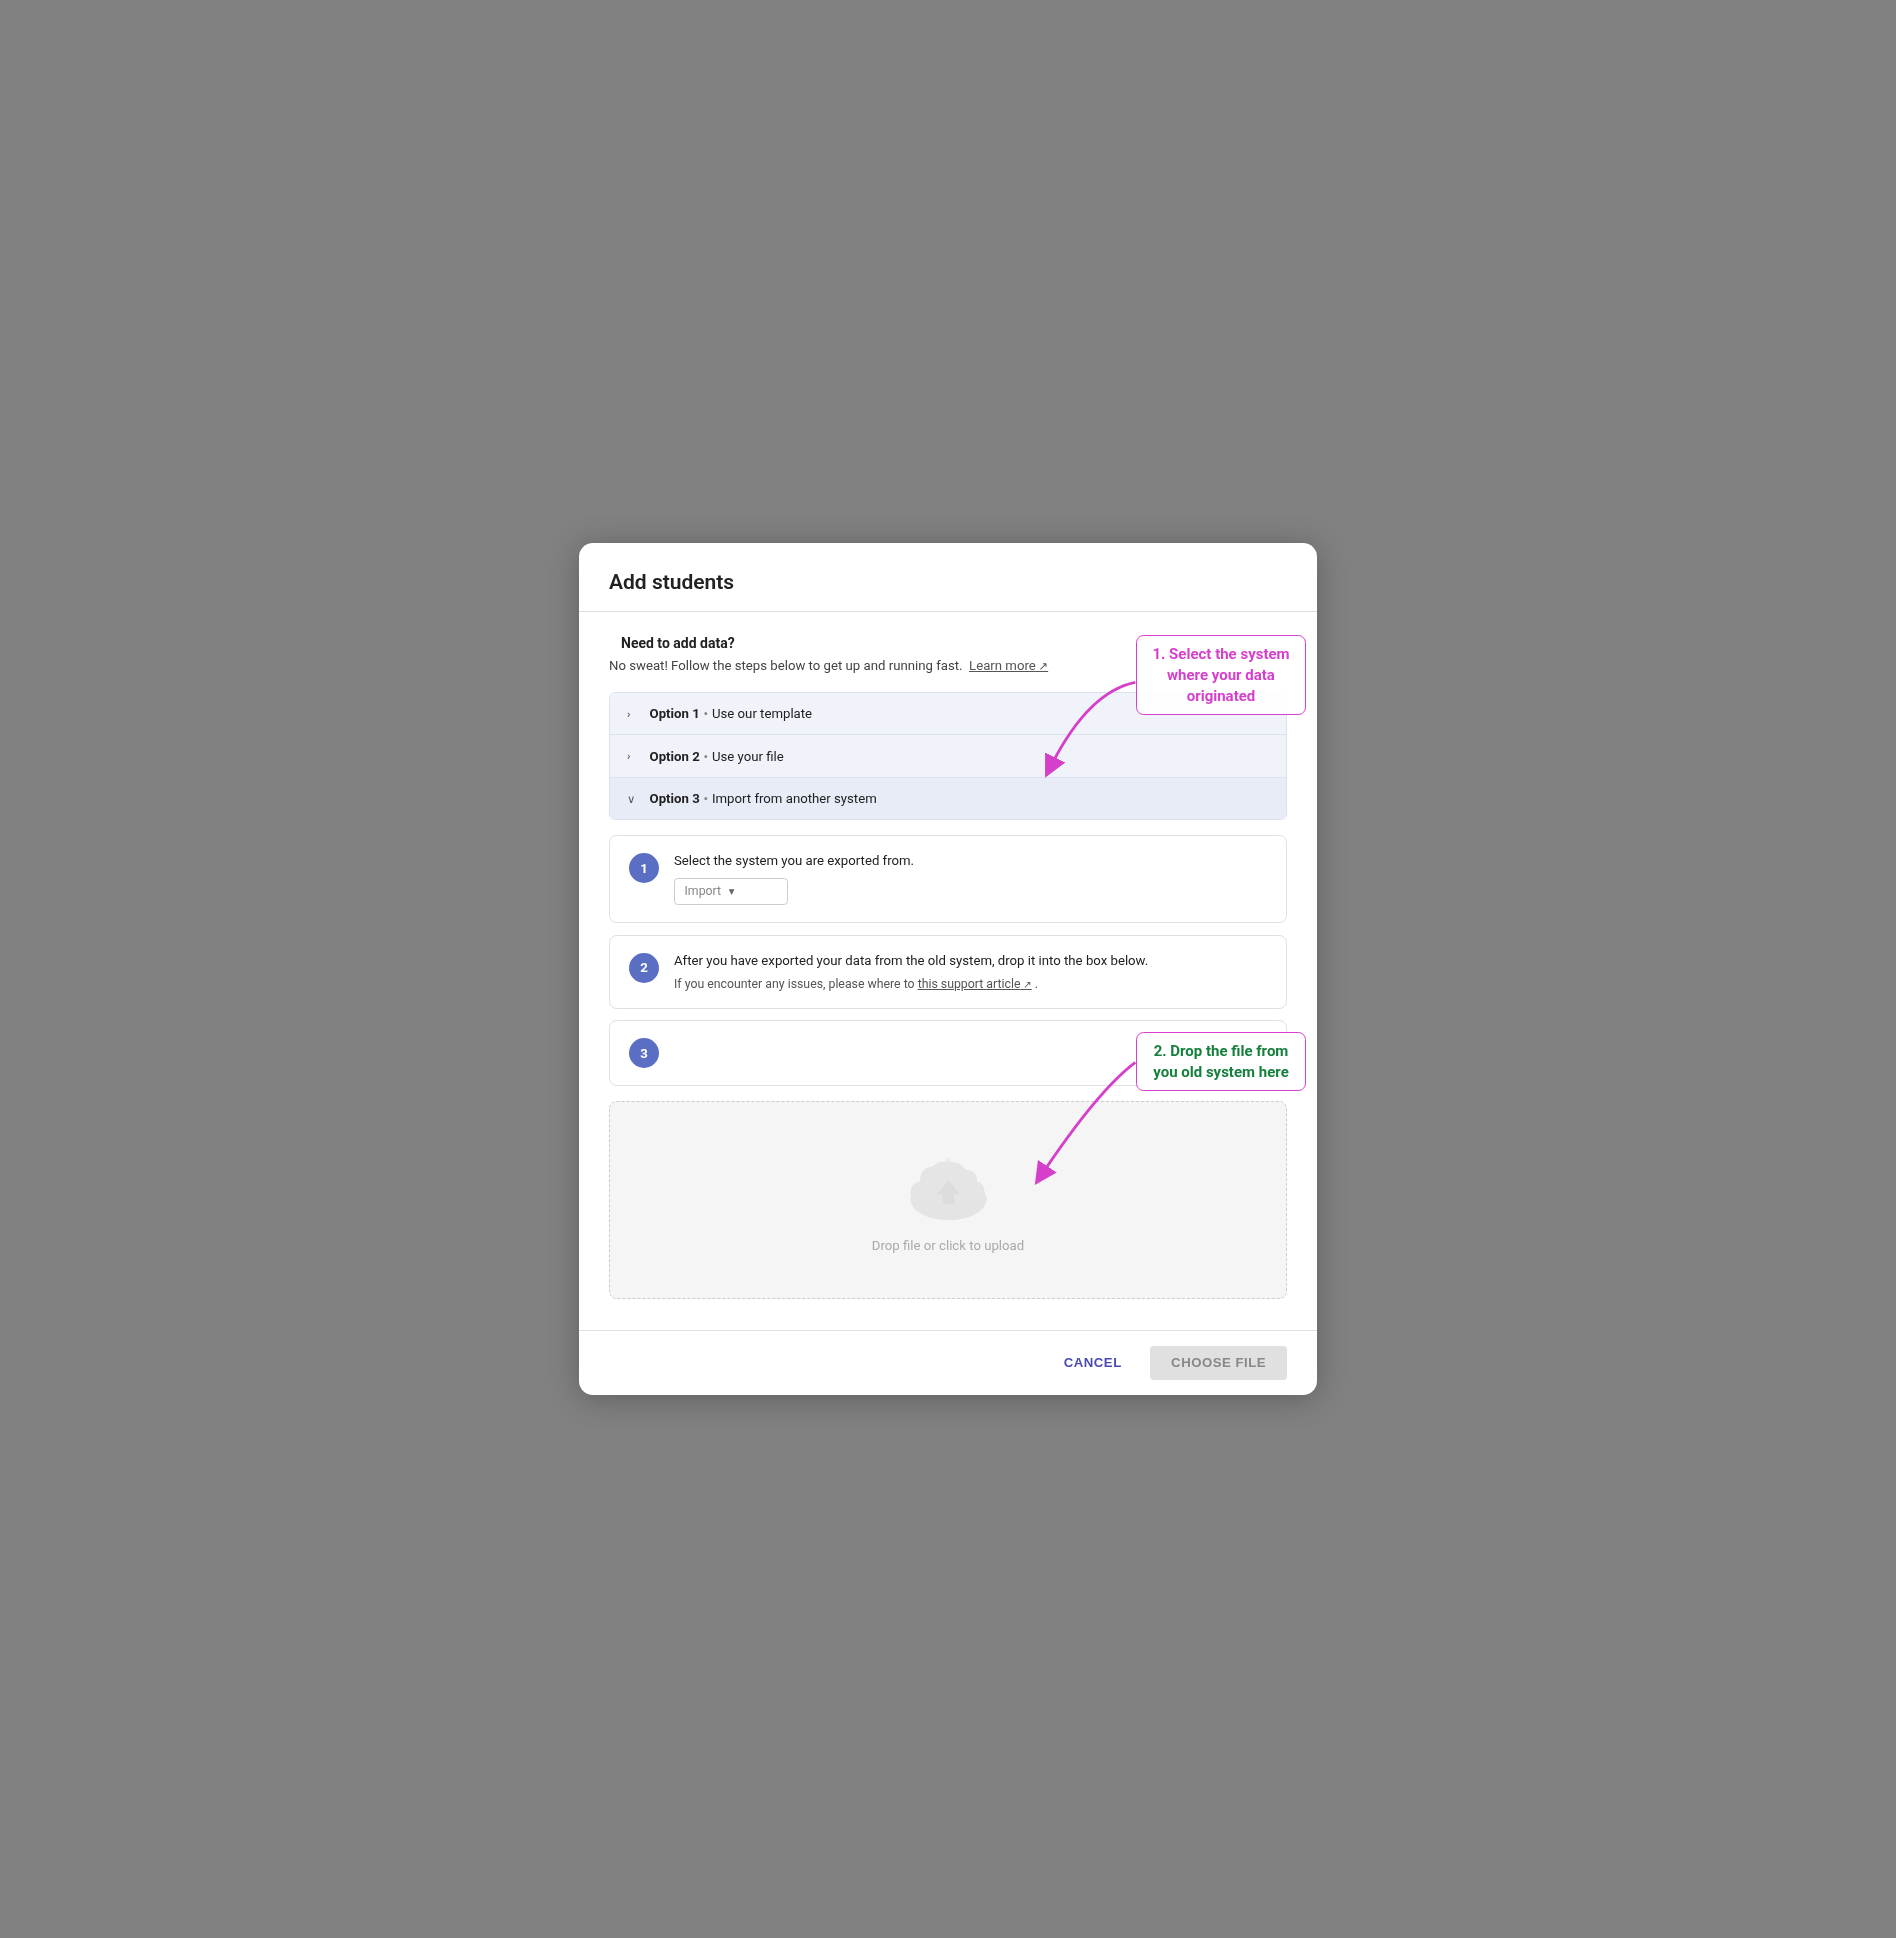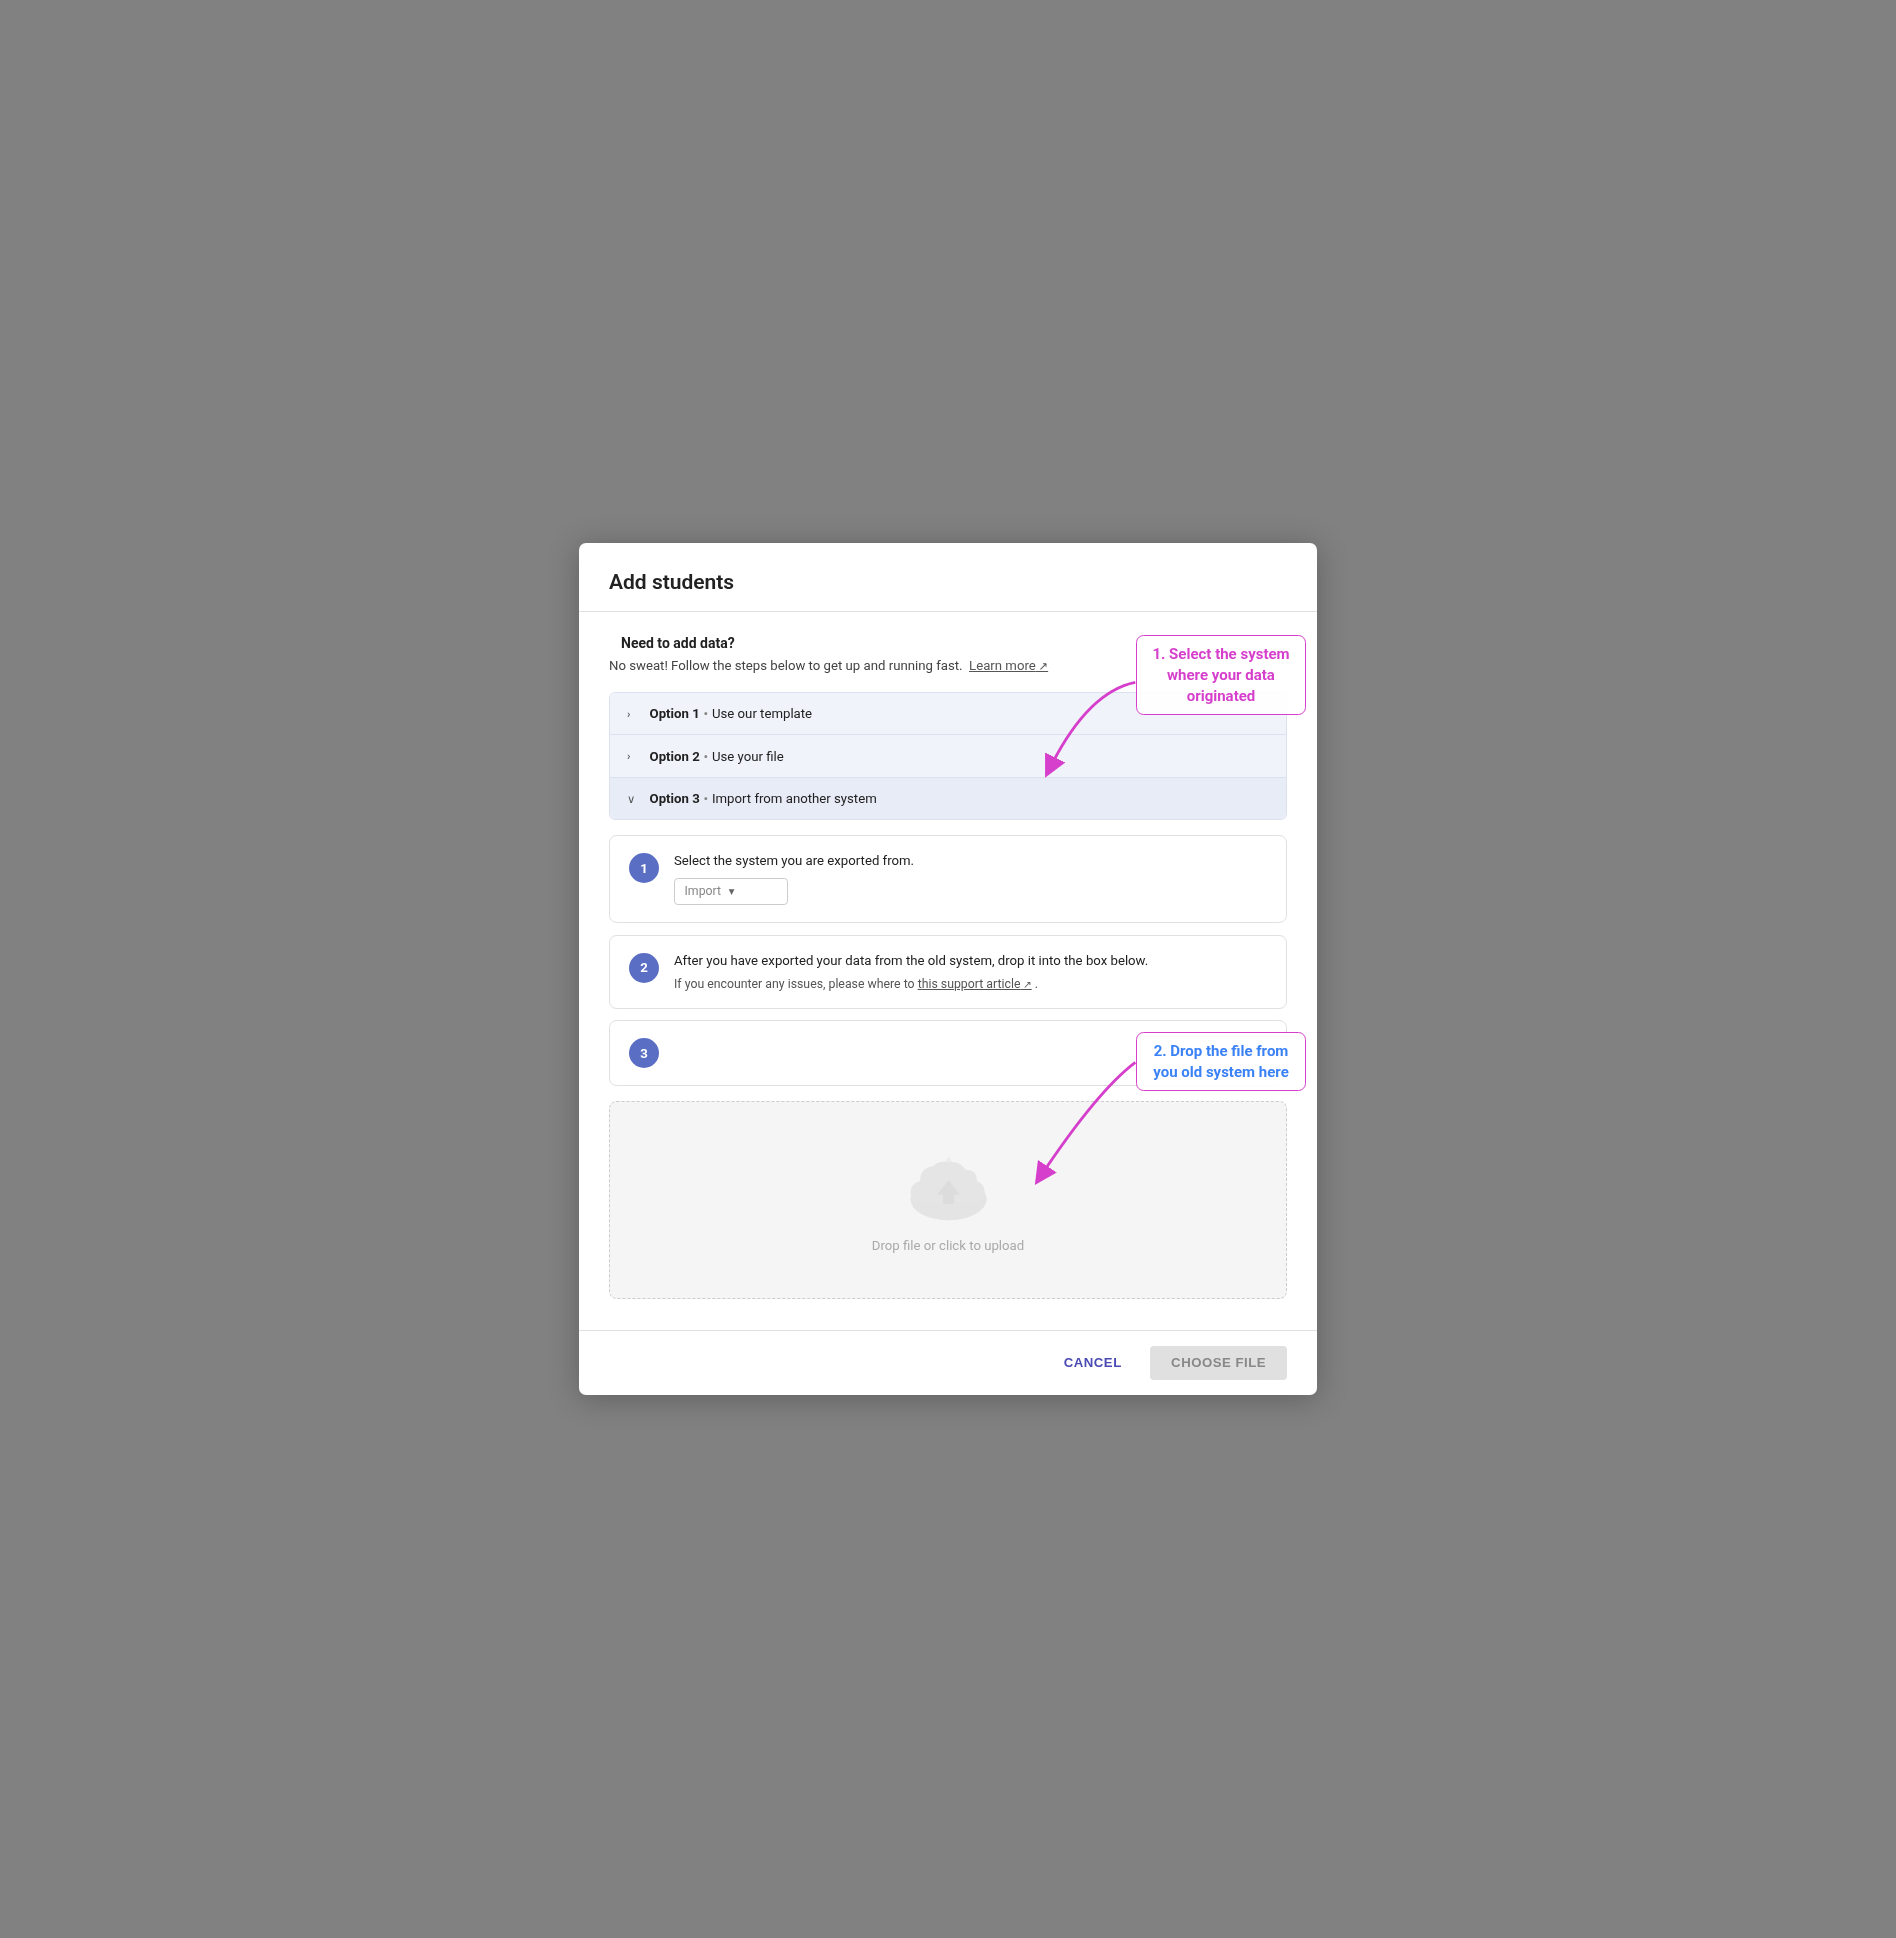--- a/index.html
+++ b/index.html
@@ -16,21 +16,21 @@
       width: 100vw;
       height: 100vh;
       display: flex;
       align-items: center;
       justify-content: center;
       position: fixed;
       top: 0; left: 0;
     }
     .modal {
       background: #fff;
-      border-radius: 7px;
+      border-radius: 14px;
       width: 738px;
       max-height: 95vh;
       overflow-y: auto;
       box-shadow: 0 3.8px 30px rgba(0,0,0,0.25);
       position: relative;
     }
     .modal-header {
       padding: 26.5px 30px 17px 30px;
       border-bottom: 0.9px solid #e0e0e0;
     }
@@ -246,21 +246,21 @@
       padding: 7.6px 13.2px;
       width: 170px;
       z-index: 10;
       line-height: 1.4;
     }
     .callout-2 {
       position: absolute;
       right: -19px;
       bottom: 208px;
       text-align: center;
-      color: #3b82f6;
+      color: #15803d;
       font-weight: 700;
       font-size: 15px;
       background: rgba(255,255,255,0.9);
       border: 1.9px solid #d63fcc;
       border-radius: 7.6px;
       padding: 7.6px 13.2px;
       width: 170px;
       z-index: 10;
       line-height: 1.4;
     }

